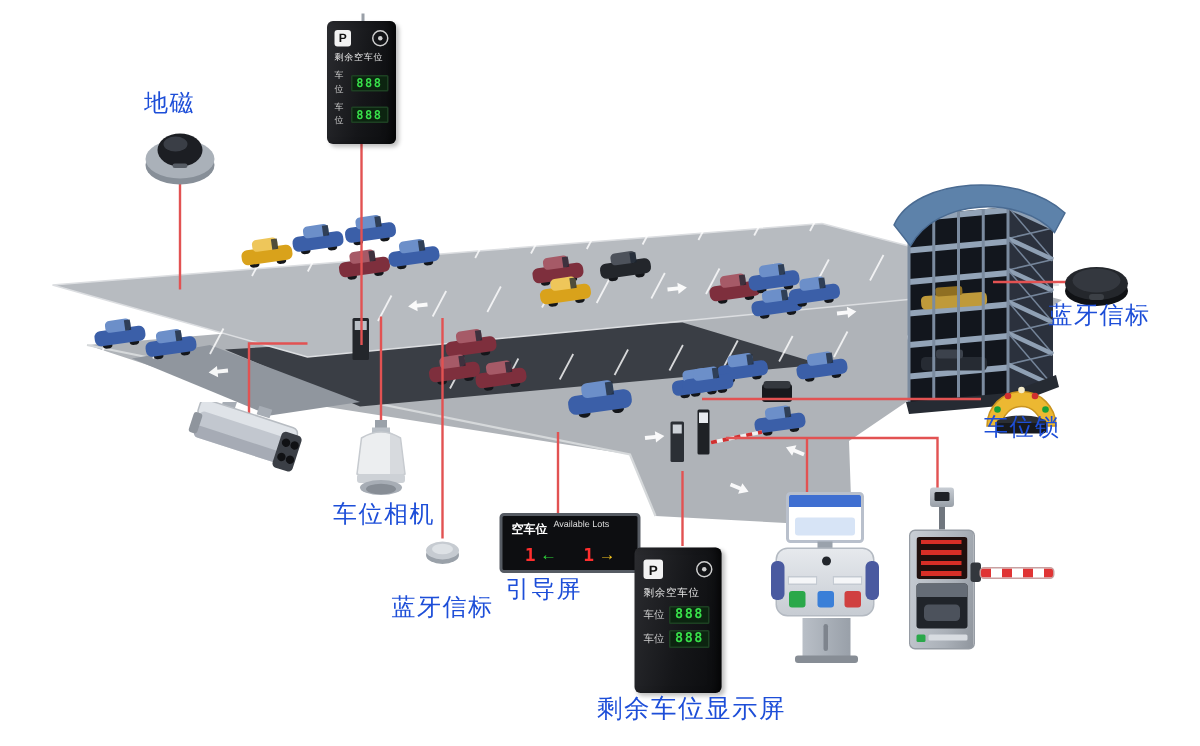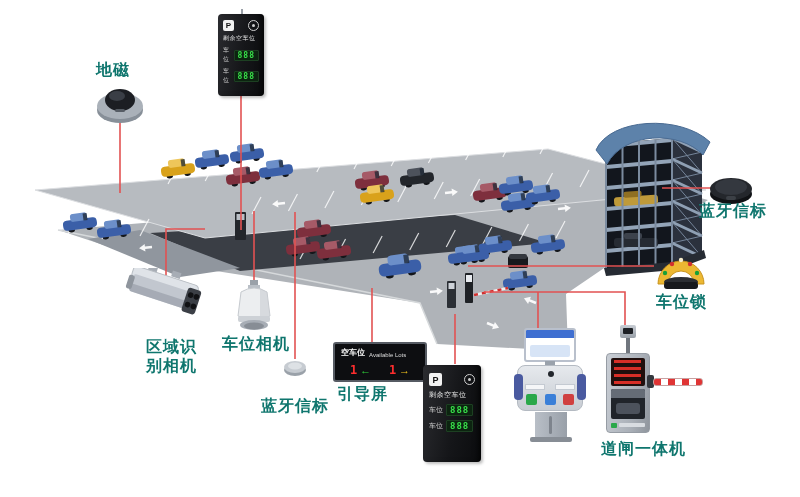--- a/index.html
+++ b/index.html
@@ -1,19 +1,19 @@
 <!DOCTYPE html>
 <html><head>
 <meta charset="utf-8">
 <style>
   html,body{margin:0;padding:0;background:#fff;}
   .canvas{position:relative;width:800px;height:497px;background:#ffffff;overflow:hidden;
           font-family:"Liberation Sans",sans-serif;}
   #scene{position:absolute;left:0;top:0;}
-  .lbl{position:absolute;font-weight:bold;font-size:16px;line-height:19px;color:#0f766e;
+  .lbl{position:absolute;font-weight:normal;font-size:16px;line-height:19px;color:#1d4ed8;
        letter-spacing:1px;white-space:nowrap;z-index:5;}
   .lbl-lg{font-size:17px;}
   .dev{position:absolute;z-index:4;}
 
   
   .pillar{position:absolute;z-index:4;background:linear-gradient(100deg,#2b2c30 0%,#151619 55%,#0b0c0e 100%);
           border-radius:4px;box-sizing:border-box;padding:6px 5px;display:flex;flex-direction:column;gap:3px;
           box-shadow:2px 2px 3px rgba(0,0,0,.25), inset -5px 0 7px -4px #000;}
   .pd-ant{position:absolute;top:-5px;left:50%;width:2px;height:5px;background:#9aa0a8;}
   .pd-head{display:flex;justify-content:space-between;align-items:center;}
@@ -28,21 +28,21 @@
         padding:0 3px;border-radius:1px;border:1px solid #1d4022;}
   .pillar.lg{padding:8px 6px;gap:4px;}
   .pillar.lg .pd-logo{width:13px;height:13px;font-size:9px;}
   .pillar.lg .pd-title{font-size:7px;}
   .pillar.lg .pd-k{font-size:7px;}
   .pillar.lg .pd-v{font-size:9px;}
 
   
   .gscreen{position:absolute;z-index:4;background:#0d0e11;border:2px solid #565b63;border-radius:3px;
            box-sizing:border-box;padding:3px 6px;display:flex;flex-direction:column;justify-content:space-between;}
-  .gs-top{display:flex;gap:4px;align-items:flex-end;}
+  .gs-top{display:flex;gap:4px;align-items:flex-start;}
   .gs-cn{color:#ffffff;font-size:8px;font-weight:bold;}
   .gs-en{color:#dddddd;font-size:6px;}
   .gs-bot{display:flex;align-items:center;justify-content:space-around;}
   .gs-grp{display:flex;align-items:center;gap:3px;}
   .gs-num{color:#ff2e2e;font:bold 12px "DejaVu Sans Mono",monospace;}
   .gs-ar-l{color:#2ed43a;font-size:11px;font-weight:bold;line-height:10px;}
   .gs-ar-r{color:#f5c51d;font-size:11px;font-weight:bold;line-height:10px;}
 
   
   .robot{position:absolute;z-index:4;}
@@ -366,30 +366,26 @@
         <polyline points="372,288 372,342"></polyline>
         <polyline points="662,188 712,188"></polyline>
         <polyline points="468,266 654,266"></polyline>
         <polyline points="455,314 455,364"></polyline>
         <polyline points="538,292 538,329"></polyline>
         <polyline points="484,292 625,292 625,329"></polyline>
       </g>
   </svg>
 
   <div class="lbl" style="left:96px;top:60px">地磁</div>
-  <div class="lbl" style="left:146px;top:337px">
-    <div>区域识</div>
-    <div>别相机</div>
-  </div>
   <div class="lbl" style="left:222px;top:334px">车位相机</div>
   <div class="lbl" style="left:261px;top:396px">蓝牙信标</div>
   <div class="lbl" style="left:337px;top:384px">引导屏</div>
   <div class="lbl" style="left:699px;top:201px">蓝牙信标</div>
-  <div class="lbl" style="left:656px;top:292px">车位锁</div>
-  <div class="lbl" style="left:601px;top:439px">道闸一体机</div>
+  <div class="lbl" style="left:656px;top:276px">车位锁</div>
+  <div class="lbl lbl-lg" style="left:398px;top:463px">剩余车位显示屏</div>
 
   <svg class="dev" style="left:94px;top:84px" width="52" height="40">
     <ellipse cx="26" cy="26" rx="23" ry="13" fill="#878f98"></ellipse>
     <ellipse cx="26" cy="22" rx="23" ry="13" fill="#aab1b9"></ellipse>
     <ellipse cx="26" cy="16" rx="15" ry="11" fill="#1c1e23"></ellipse>
     <ellipse cx="23" cy="12" rx="8" ry="5" fill="#3a3e46"></ellipse>
     <rect x="21" y="25" width="10" height="3" rx="1.5" fill="#565c64"></rect>
   </svg>
 
   <div class="pillar" style="left:218px;top:14px;width:46px;height:82px">

